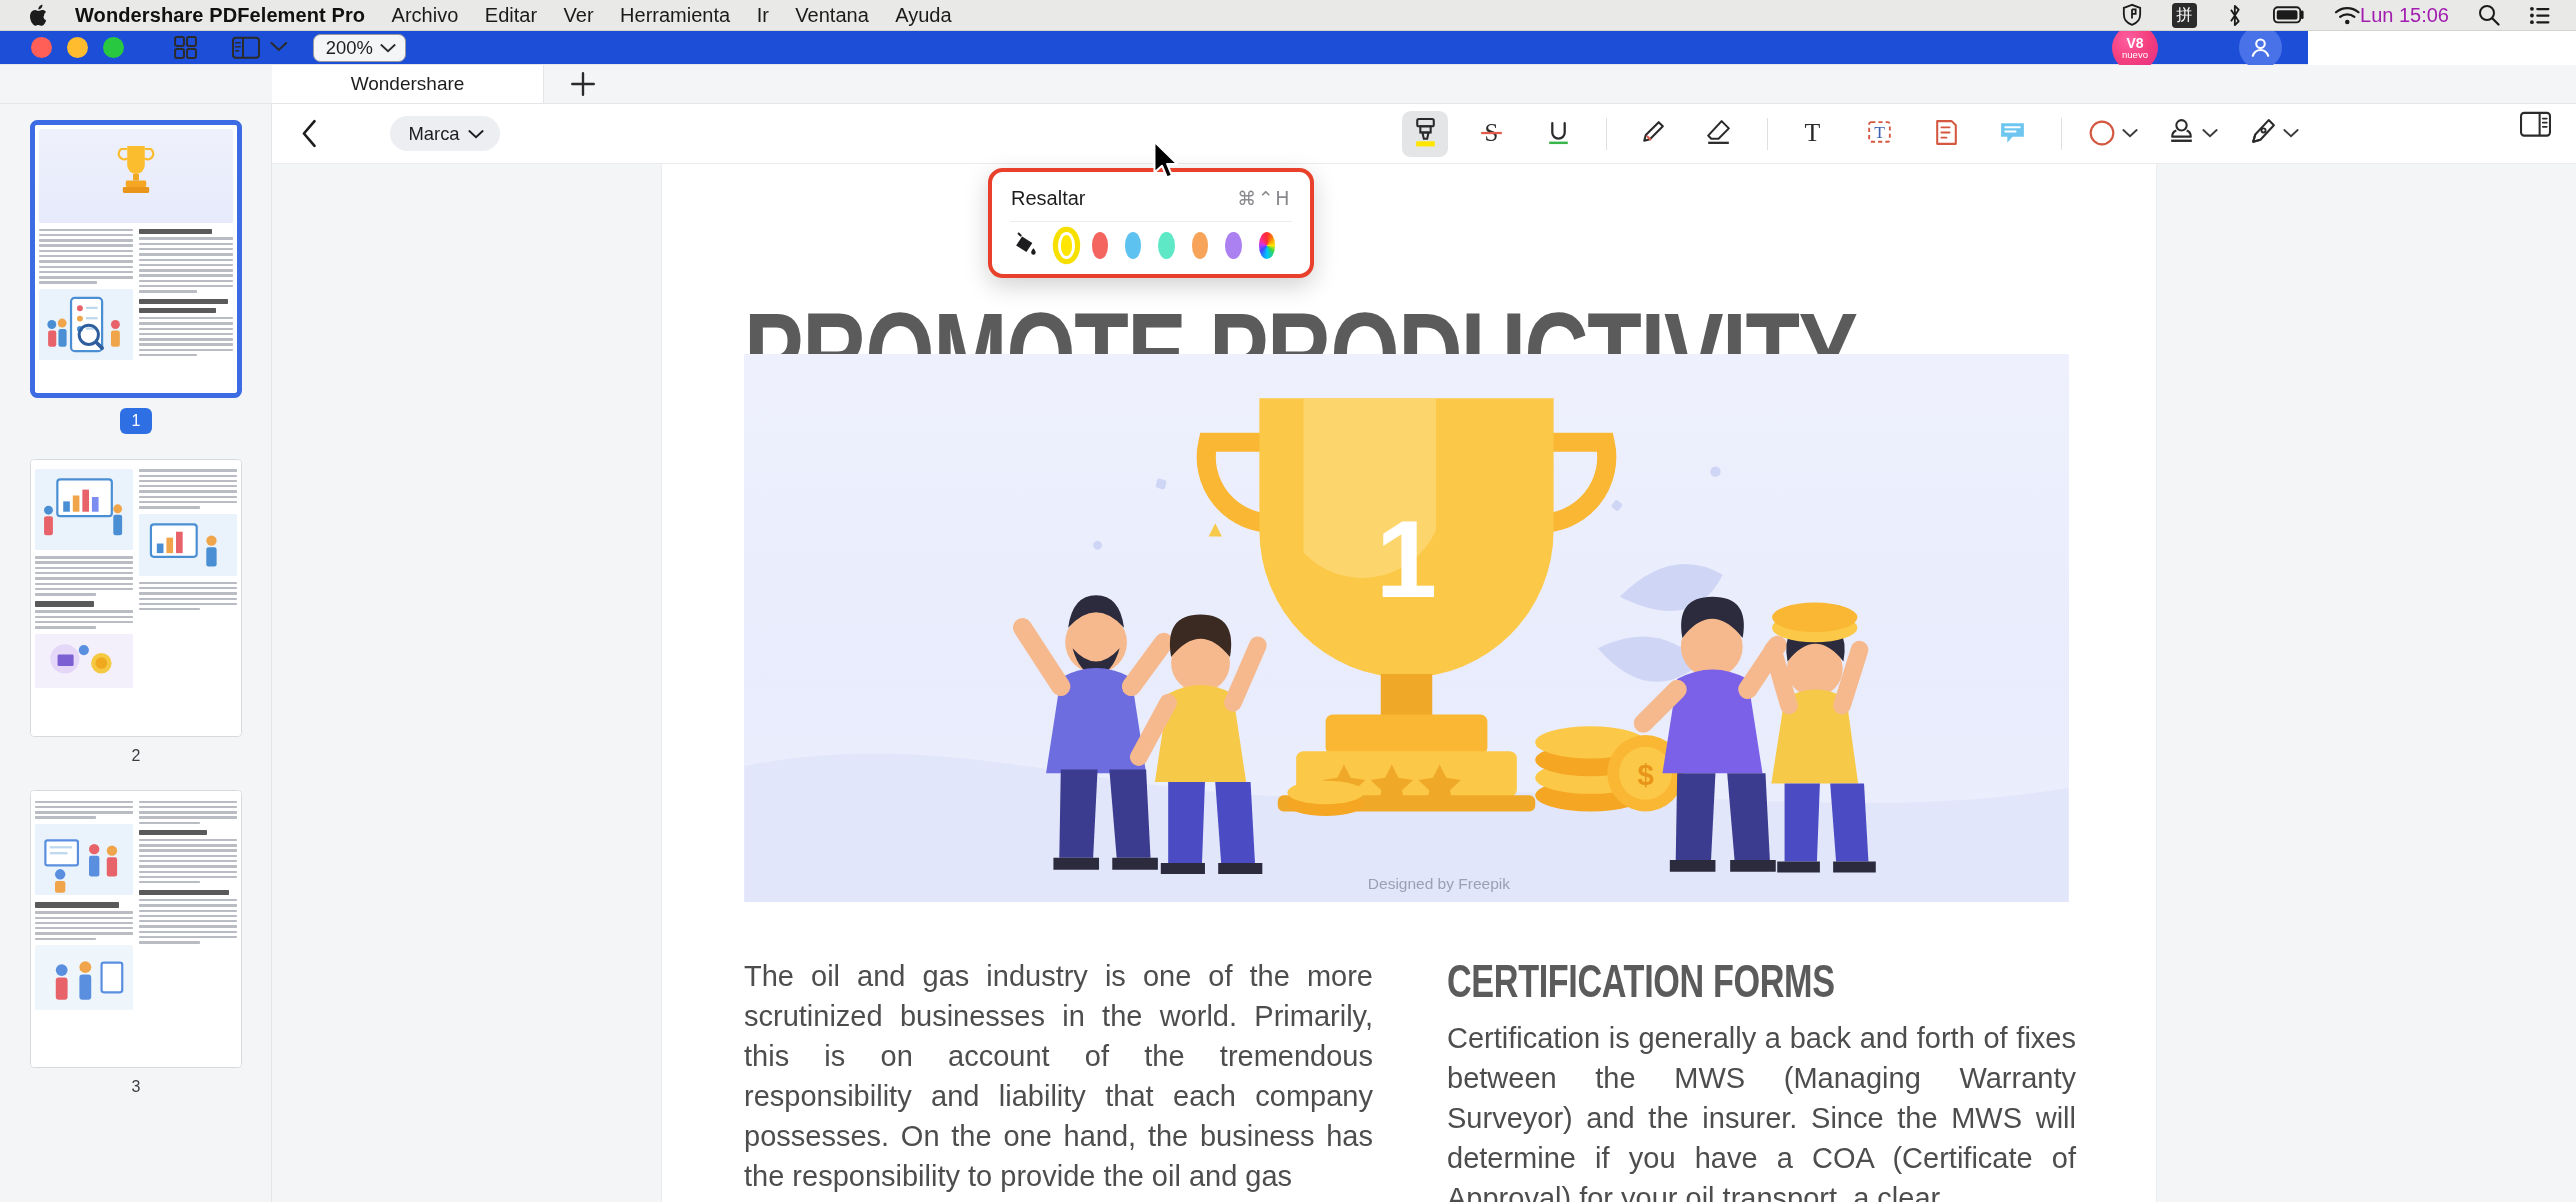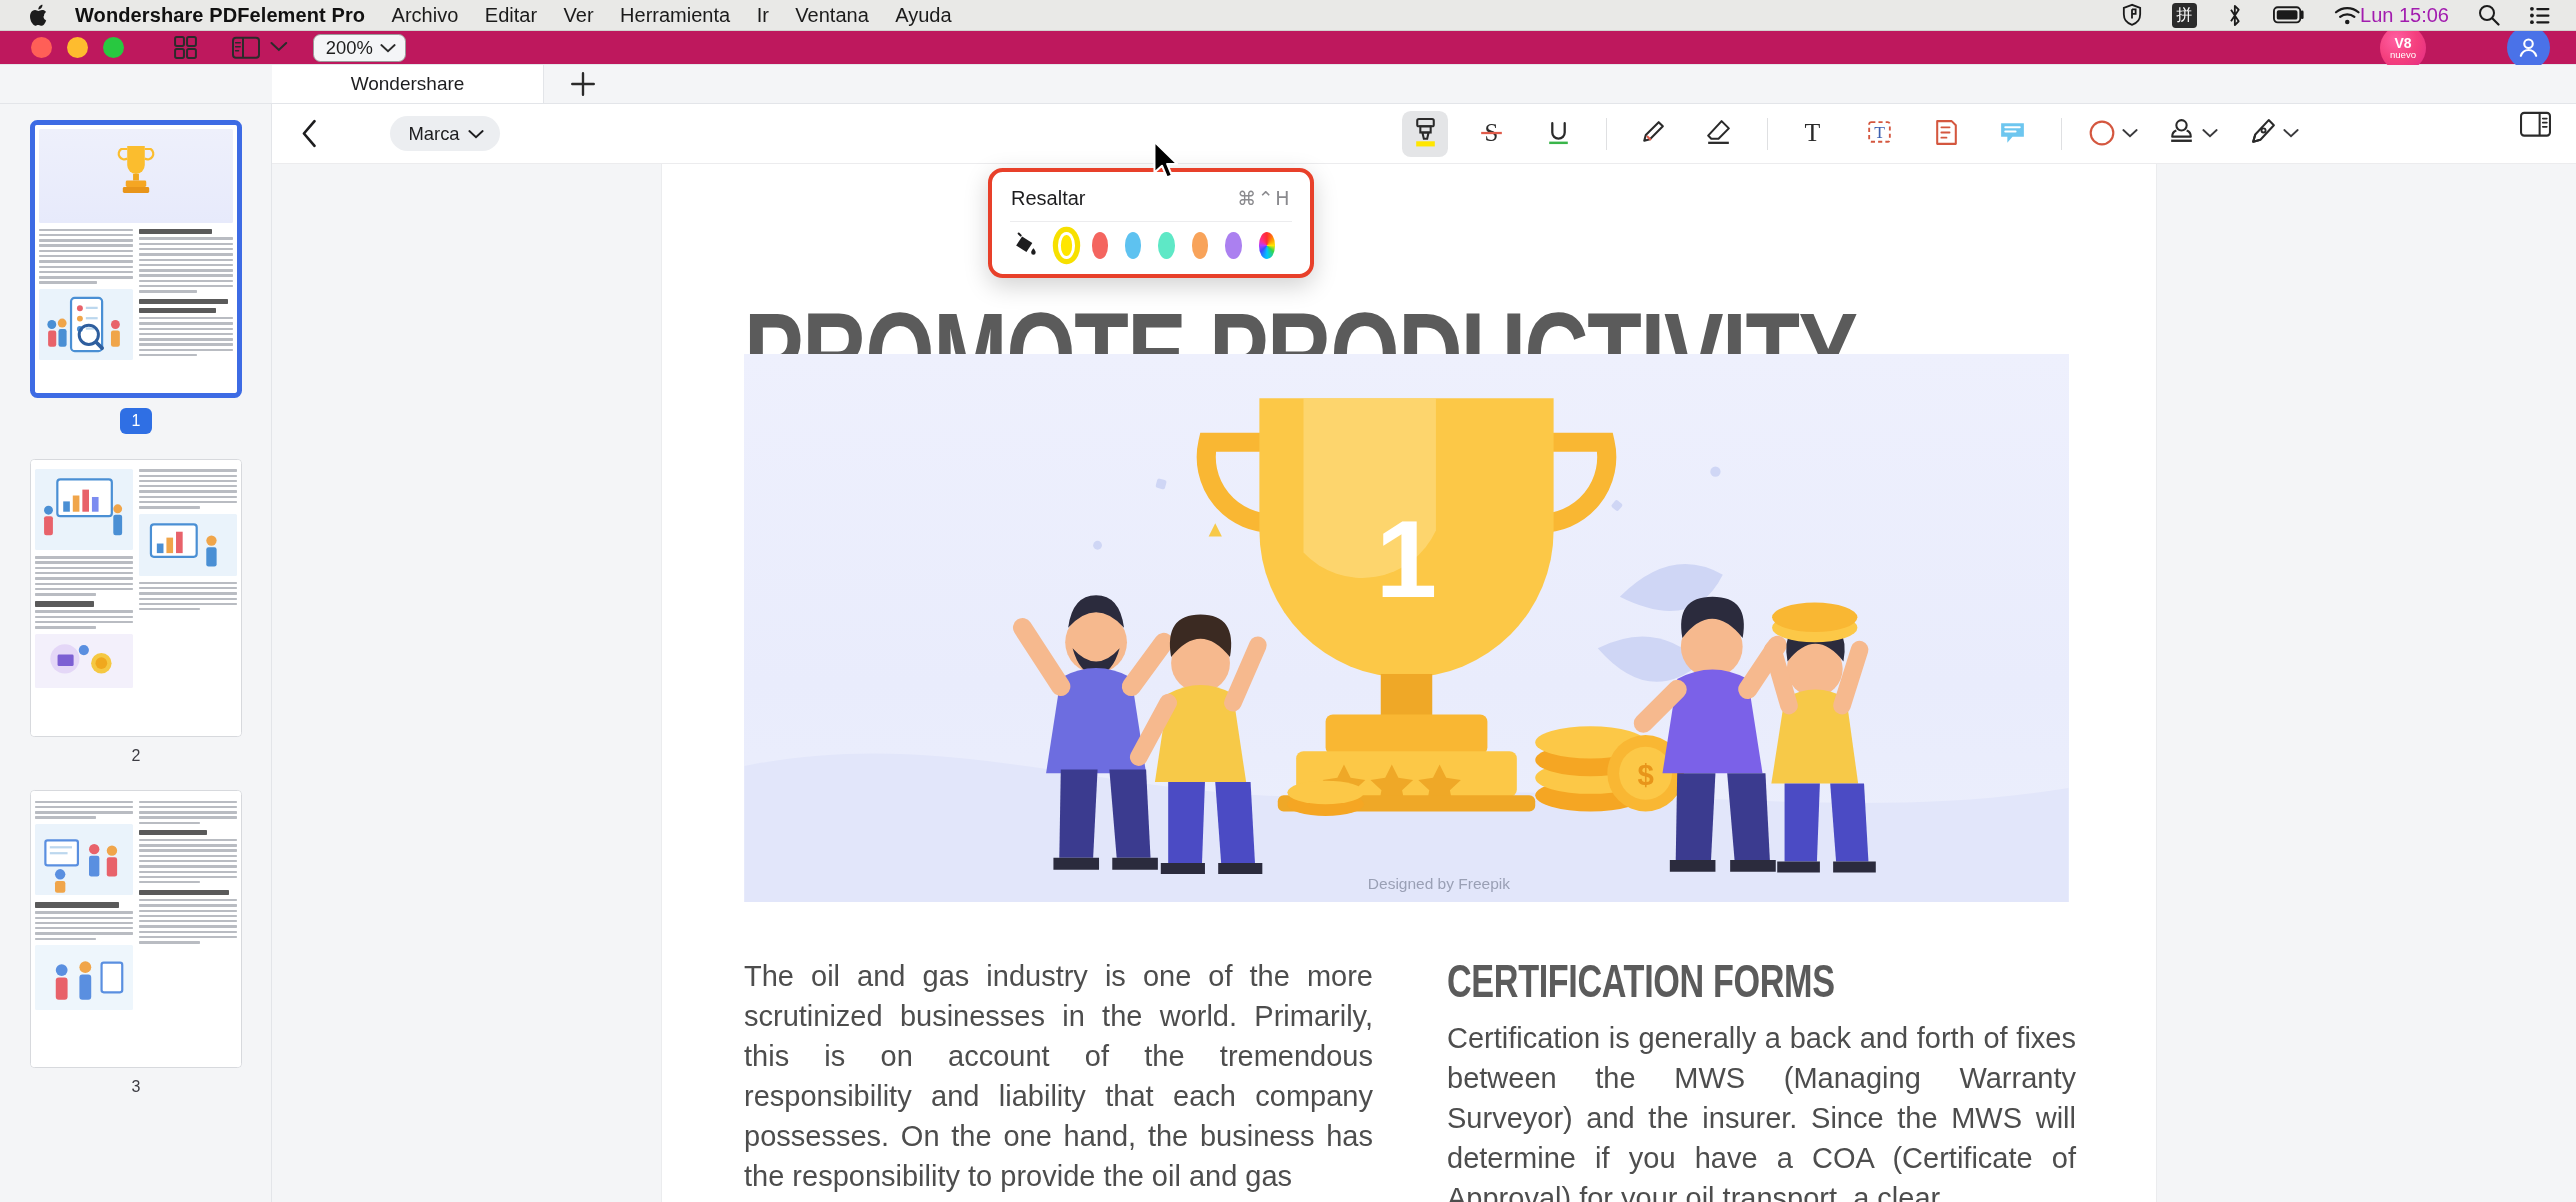--- a/index.html
+++ b/index.html
@@ -29,22 +29,22 @@
     width:25px;height:25px;background:#2b2b2b;color:#fff;border-radius:3.7px;
     font-size:16px;display:flex;align-items:center;justify-content:center;
     font-family:"DejaVu Sans",sans-serif;
   }
 
   
   #window{ position:absolute; left:0; top:31px; width:2576px; height:1172px; background:#fff; }
 
   
   #titlebar{
-    position:absolute; left:0; top:0; width:2576px; height:34px;
-    background:#be185d; display:flex; align-items:center;
+    position:absolute; left:0; top:0; width:2308px; height:34px;
+    background:#1d4ed8; display:flex; align-items:center;
     border-bottom:0.7px solid #e3e5e9;
   }
   .lights{ display:flex; align-items:center; margin-left:31px; }
   .light{ width:21.3px; height:21.3px; border-radius:50%; margin-right:14.7px; }
   .l-red{ background:#ff5f57; } .l-yel{ background:#febc2e; } .l-grn{ background:#28c840; }
   .tb-icon{ margin-left:34px; display:flex; align-items:center; color:#2b2b2b; }
   .zoomsel{
     margin-left:25px; height:28px; border:1.1px solid #9a9a9a; border-radius:7.4px;
     display:flex; align-items:center; padding:0 8.8px 0 11.8px; font-size:18.4px; color:#1d1d1d;
     background:#f4f5f7;

